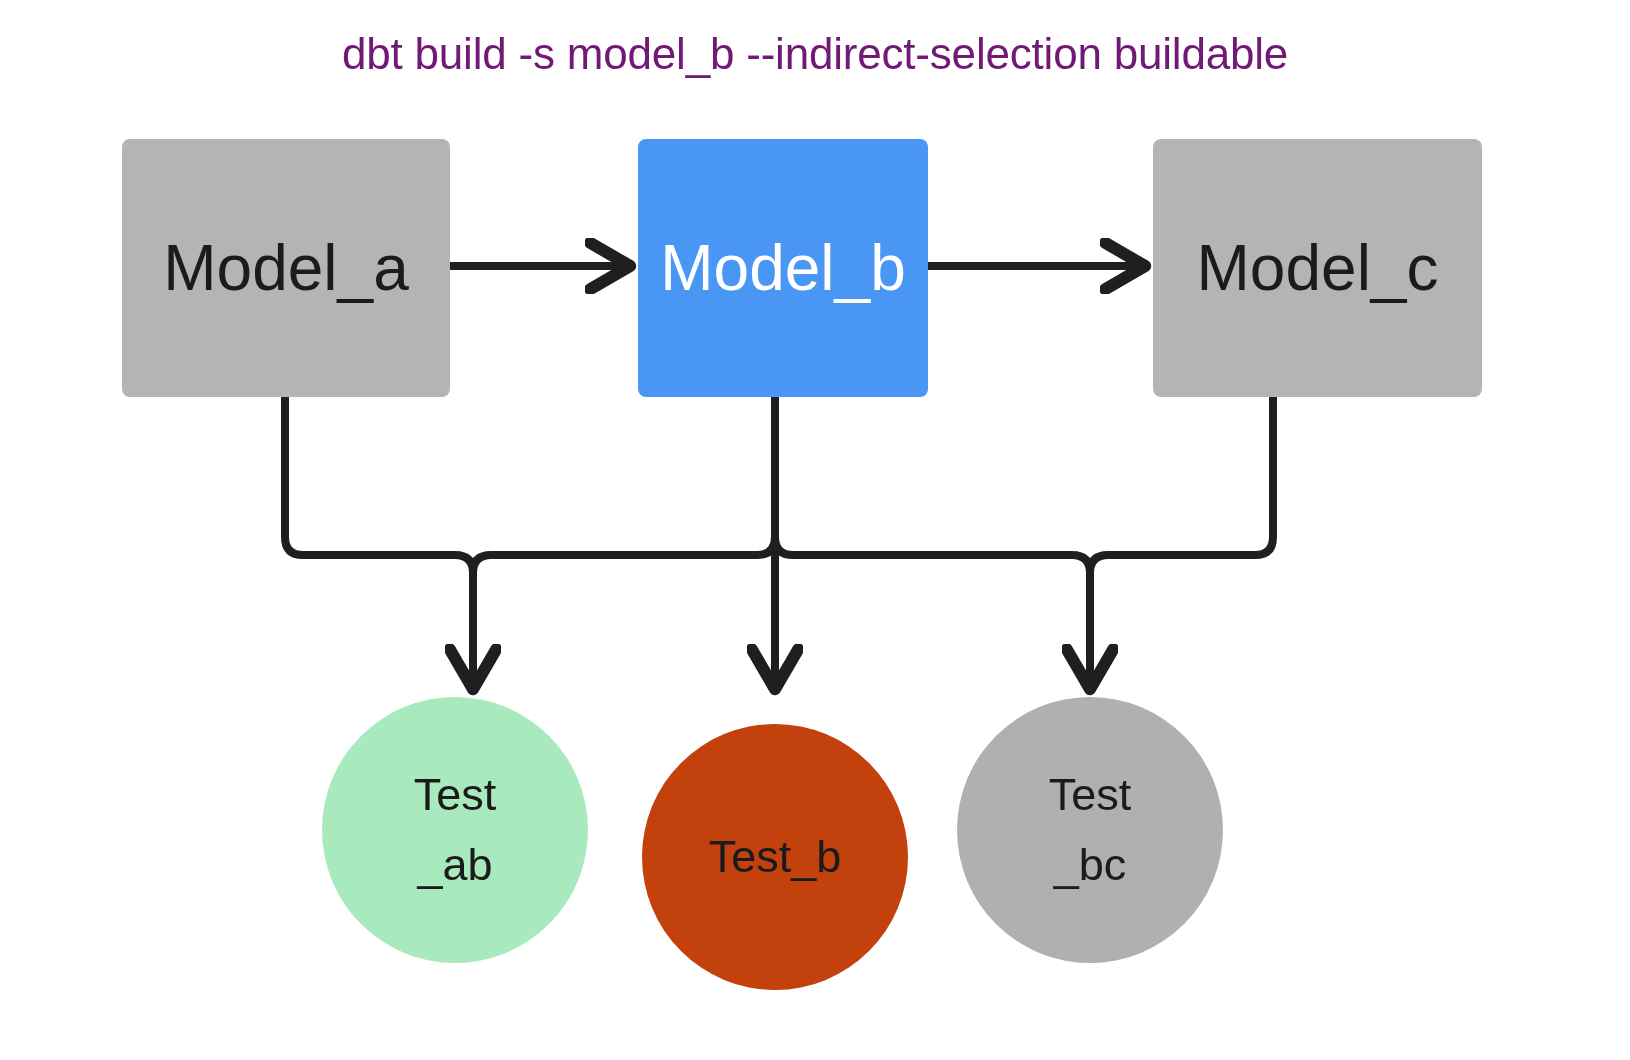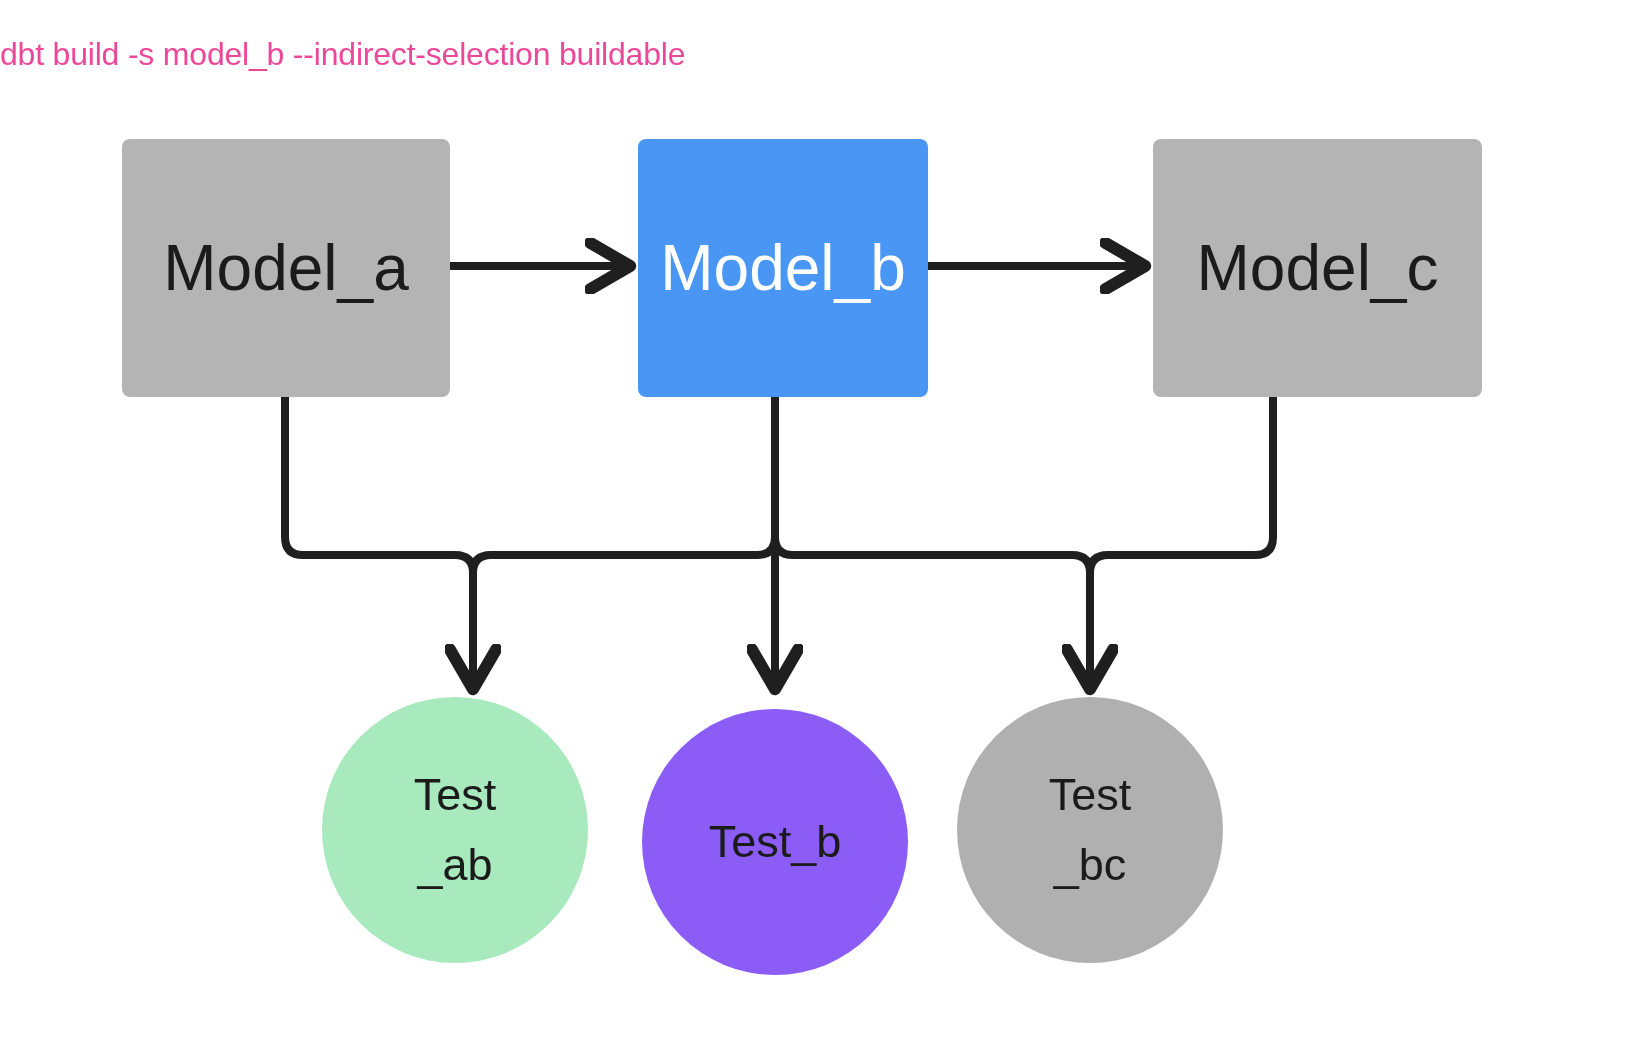--- a/index.html
+++ b/index.html
@@ -24,24 +24,24 @@
     top: 0;
     width: 1630px;
     height: 1060px;
     pointer-events: none;
   }
   .title {
     position: absolute;
     left: 0;
     top: 24px;
     width: 1630px;
-    text-align: left;
-    font-size: 32px;
+    text-align: center;
+    font-size: 44px;
     line-height: 60px;
-    color: #ec4899;
+    color: #701a75;
     letter-spacing: -0.2px;
     white-space: nowrap;
   }
   .node-box {
     position: absolute;
     border-radius: 8px;
     display: flex;
     align-items: center;
     justify-content: center;
     font-size: 64px;
@@ -120,21 +120,21 @@
 
   <div class="node-box" style="left:638px; top:139px; width:290px; height:258px; background:#4a96f5; color:#ffffff;">
     <span class="lbl">Model_b</span>
   </div>
 
   <div class="node-circle" style="left:322px; top:697px; width:266px; height:266px; background:#a9e9be; color:#1b1b1b;">
     <span class="line">Test</span>
     <span class="line">_ab</span>
   </div>
 
-  <div class="node-circle" style="left:642px; top:709px; width:266px; height:266px; background:#8b5cf6; color:#1b1b1b;">
+  <div class="node-circle" style="left:642px; top:724px; width:266px; height:266px; background:#c2410c; color:#1b1b1b;">
     <span class="line">Test_b</span>
   </div>
 
   <div class="node-circle" style="left:957px; top:697px; width:266px; height:266px; background:#b0b0b0; color:#1b1b1b;">
     <span class="line">Test</span>
     <span class="line">_bc</span>
   </div>
 
 </div>
 

